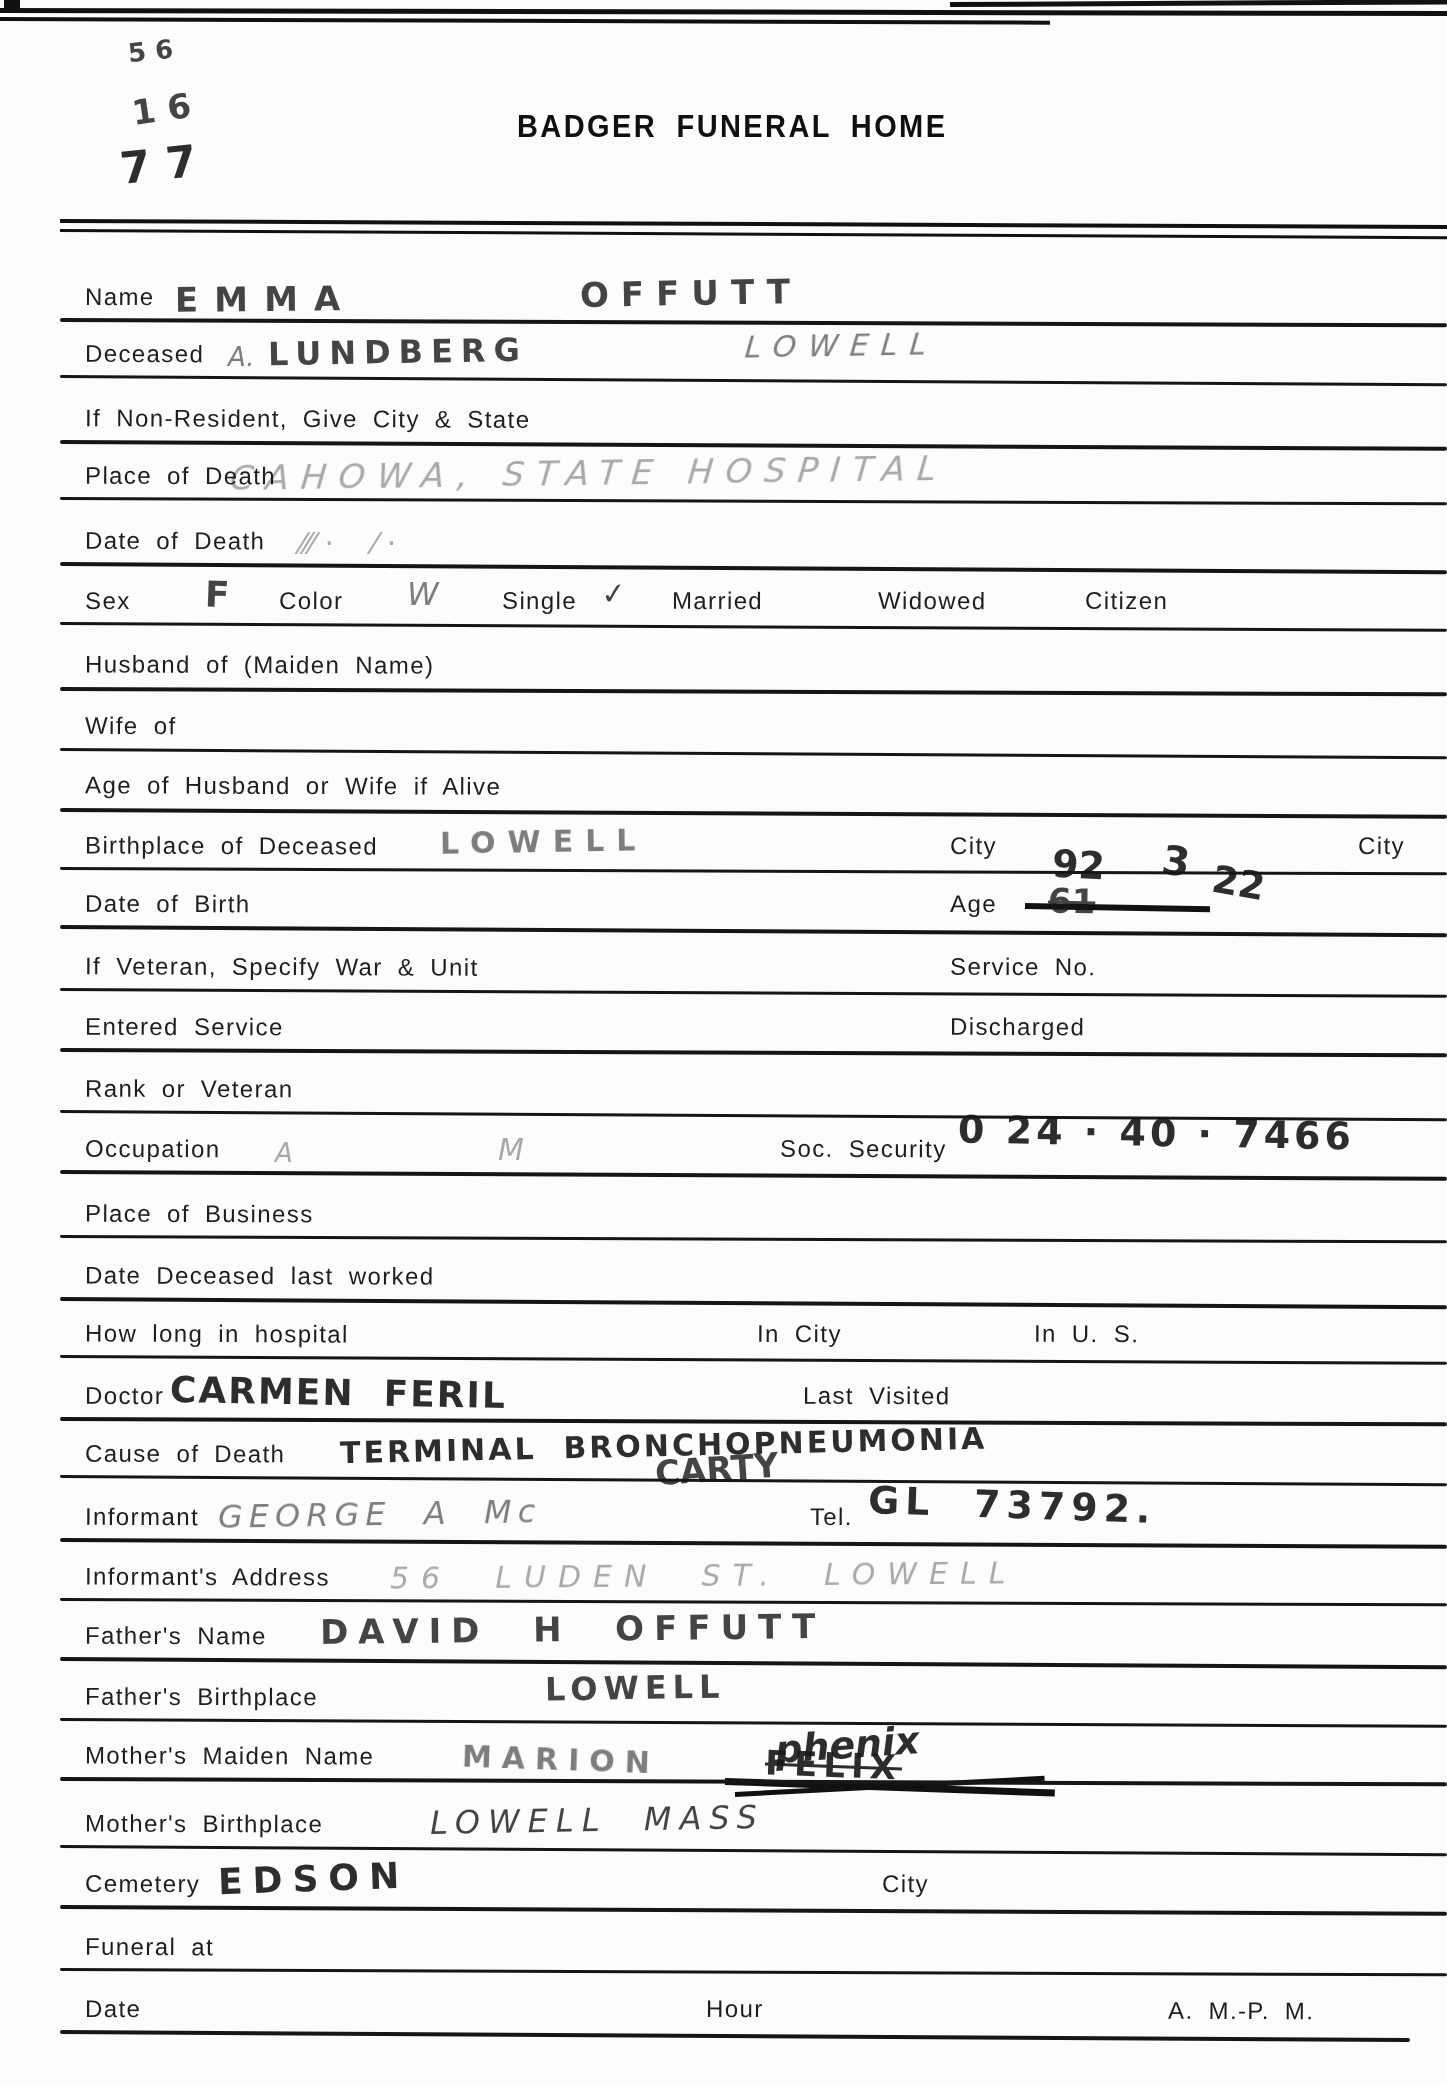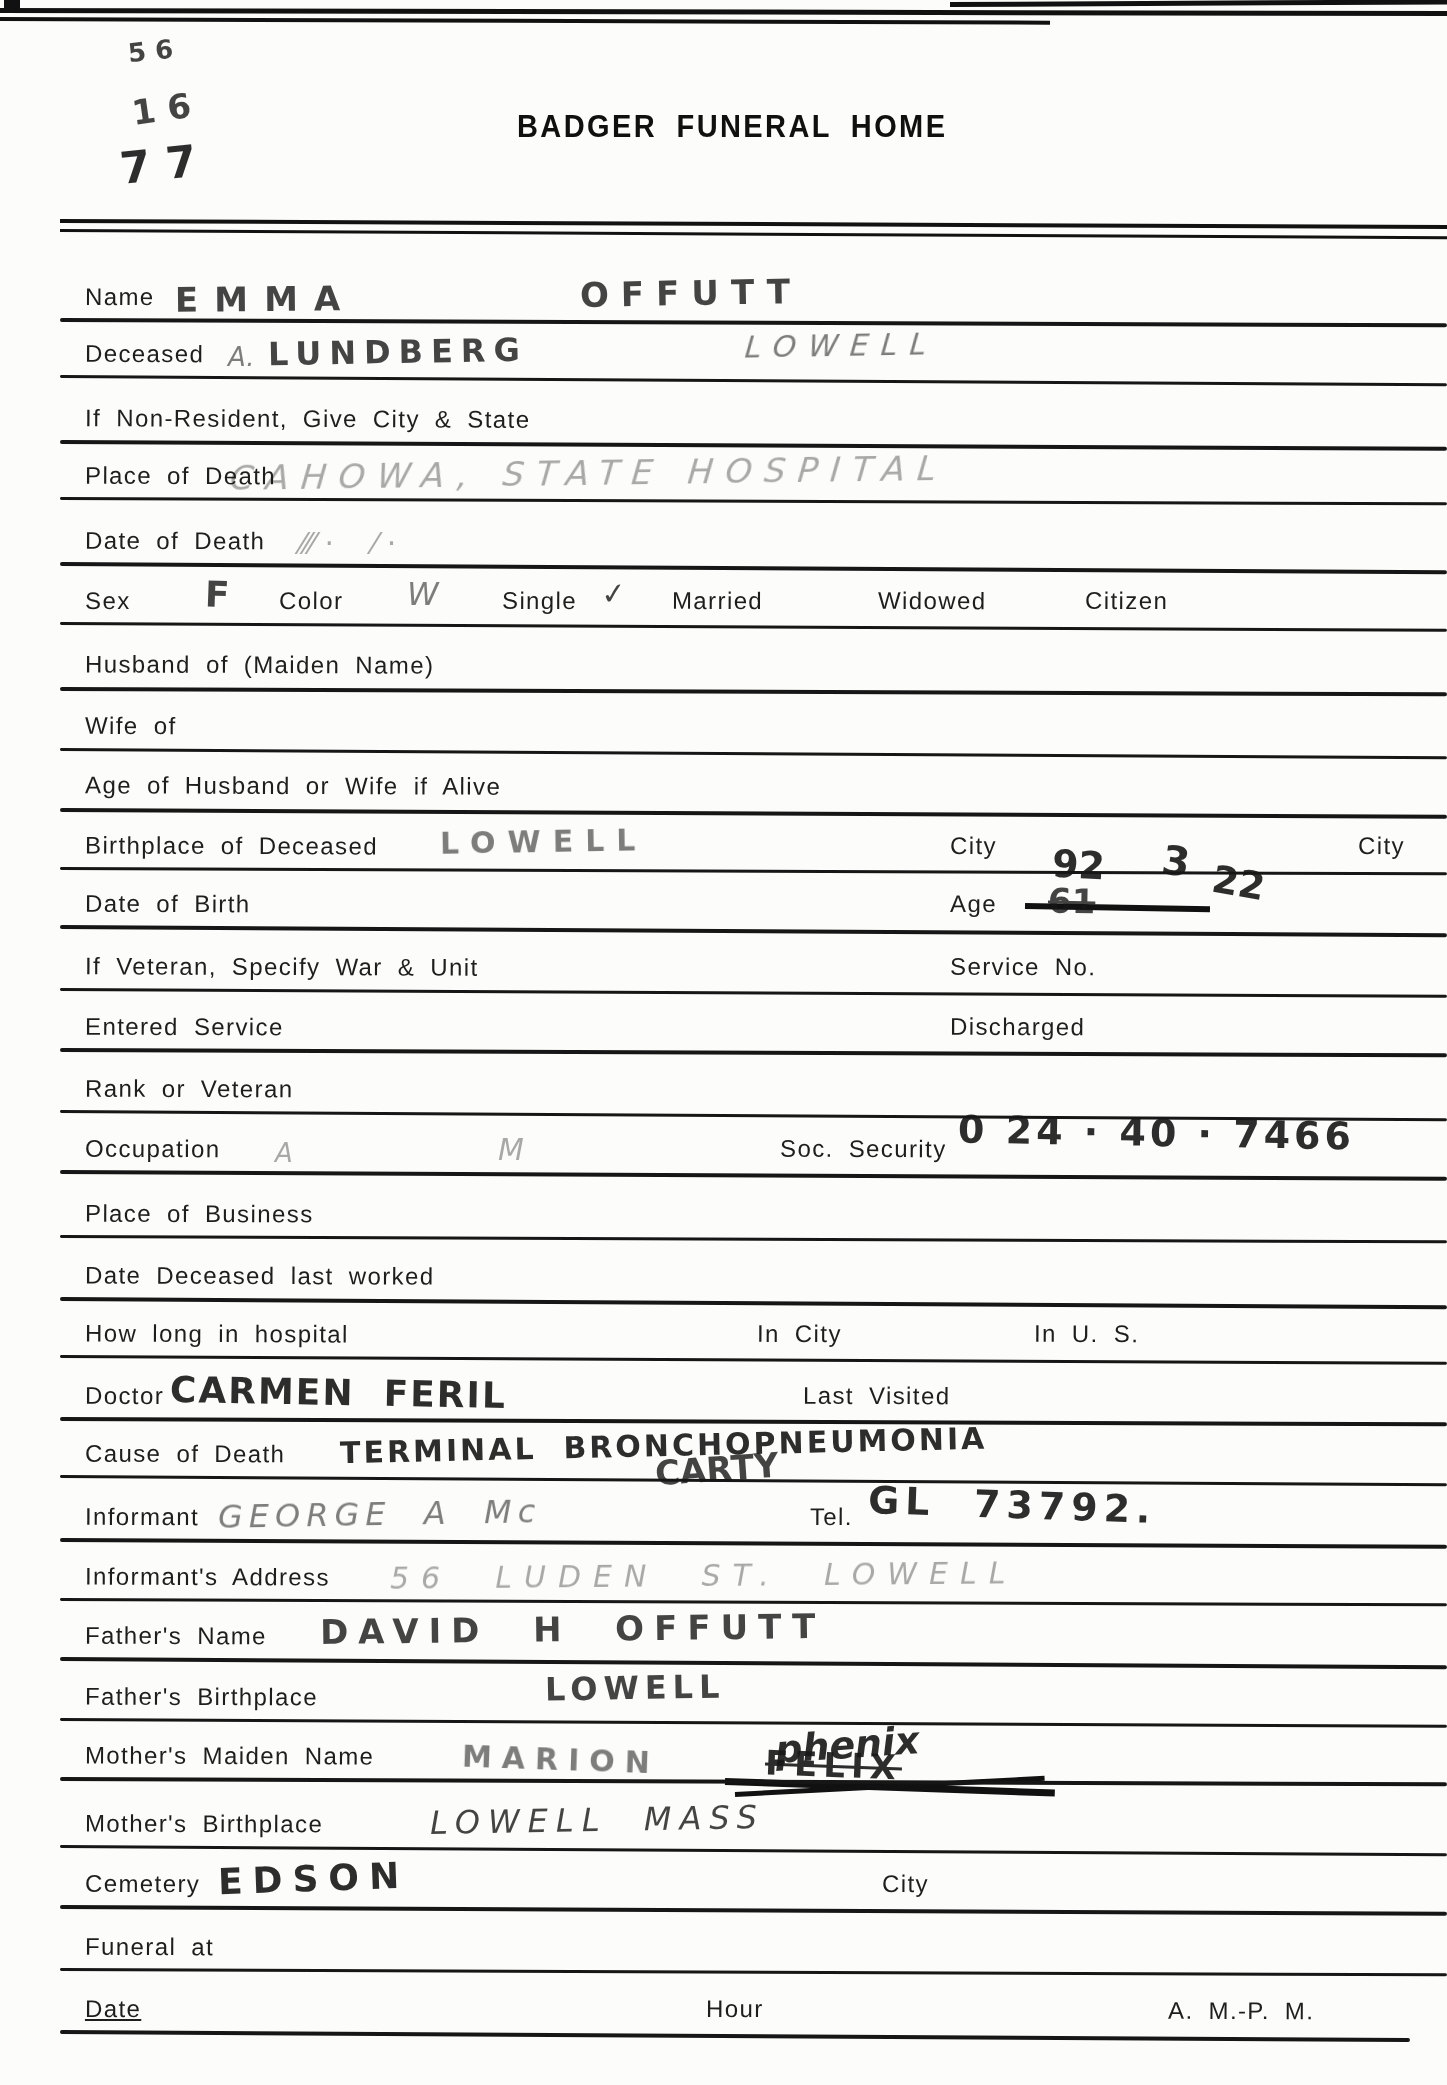--- a/index.html
+++ b/index.html
@@ -138,16 +138,16 @@
     <span class="part hw curs s38 bold ink90" style="left: 775px; top: 1726px; transform: rotate(-4deg);">phenix</span>
     <span class="part lbl" style="left: 85px; top: 1743px;">Mother's Maiden Name</span>
     <span class="part hw print s30 sp10 faint" style="left: 462px; top: 1744px; transform: rotate(2deg);">MARION</span>
     <span class="part hw print s34 sp6 ink90 strike" style="left: 765px; top: 1748px; transform: rotate(2deg);">FELIX</span>
     <span class="part lbl" style="left: 85px; top: 1811px;">Mother's Birthplace</span>
     <span class="part hw curs s32 sp8 ink80" style="left: 430px; top: 1804px; transform: rotate(-1deg);">LOWELL  MASS</span>
     <span class="part lbl" style="left: 85px; top: 1871px;">Cemetery</span>
     <span class="part hw print s36 sp10 ink90" style="left: 218px; top: 1860px; transform: rotate(-2deg);">EDSON</span>
     <span class="part lbl" style="left: 882px; top: 1871px;">City</span>
     <span class="part lbl" style="left: 85px; top: 1934px;">Funeral at</span>
-    <span class="part lbl" style="left: 85px; top: 1996px; text-decoration: underline;">Date</span>
+    <span class="part lbl" style="left: 85px; top: 1996px;">Date</span>
     <span class="part lbl" style="left: 706px; top: 1996px;">Hour</span>
     <span class="part lbl" style="left: 1168px; top: 1998px;">A. M.-P. M.</span>
   </div>
 
 </body></html>

